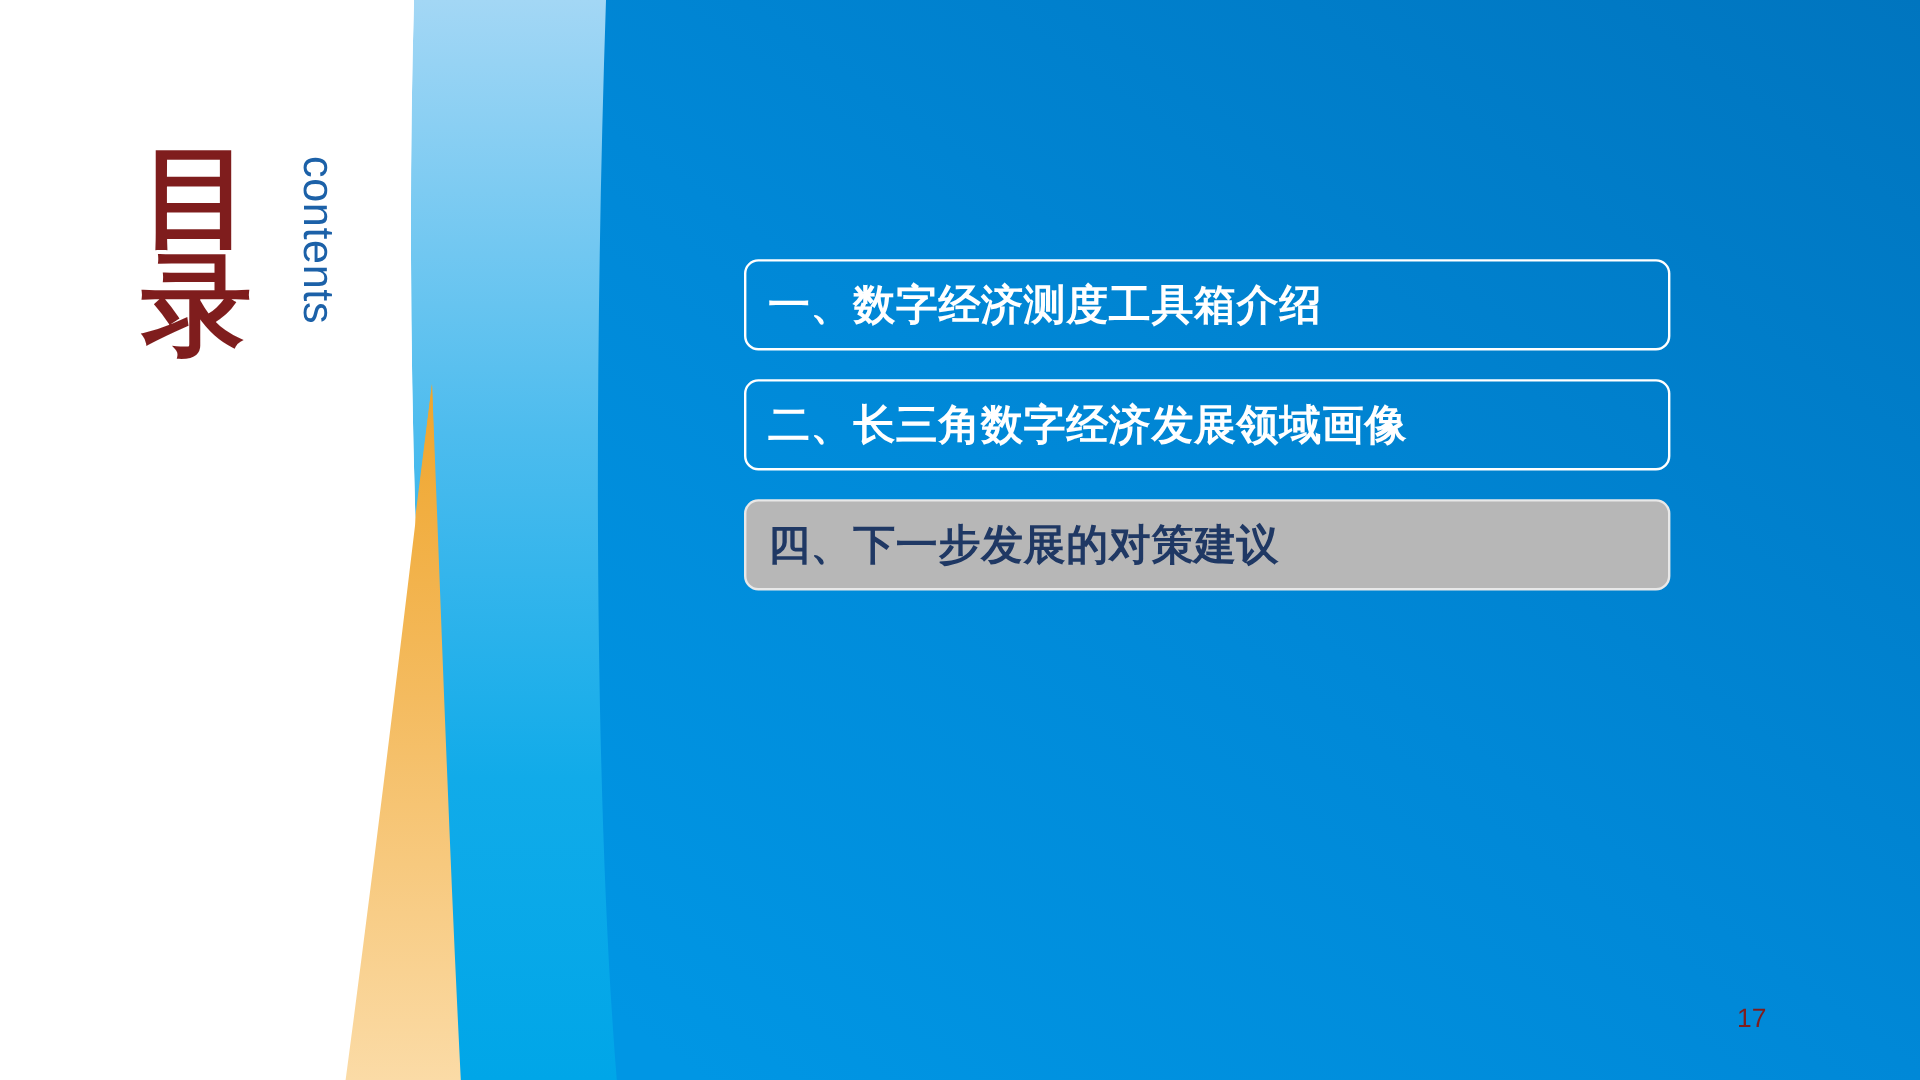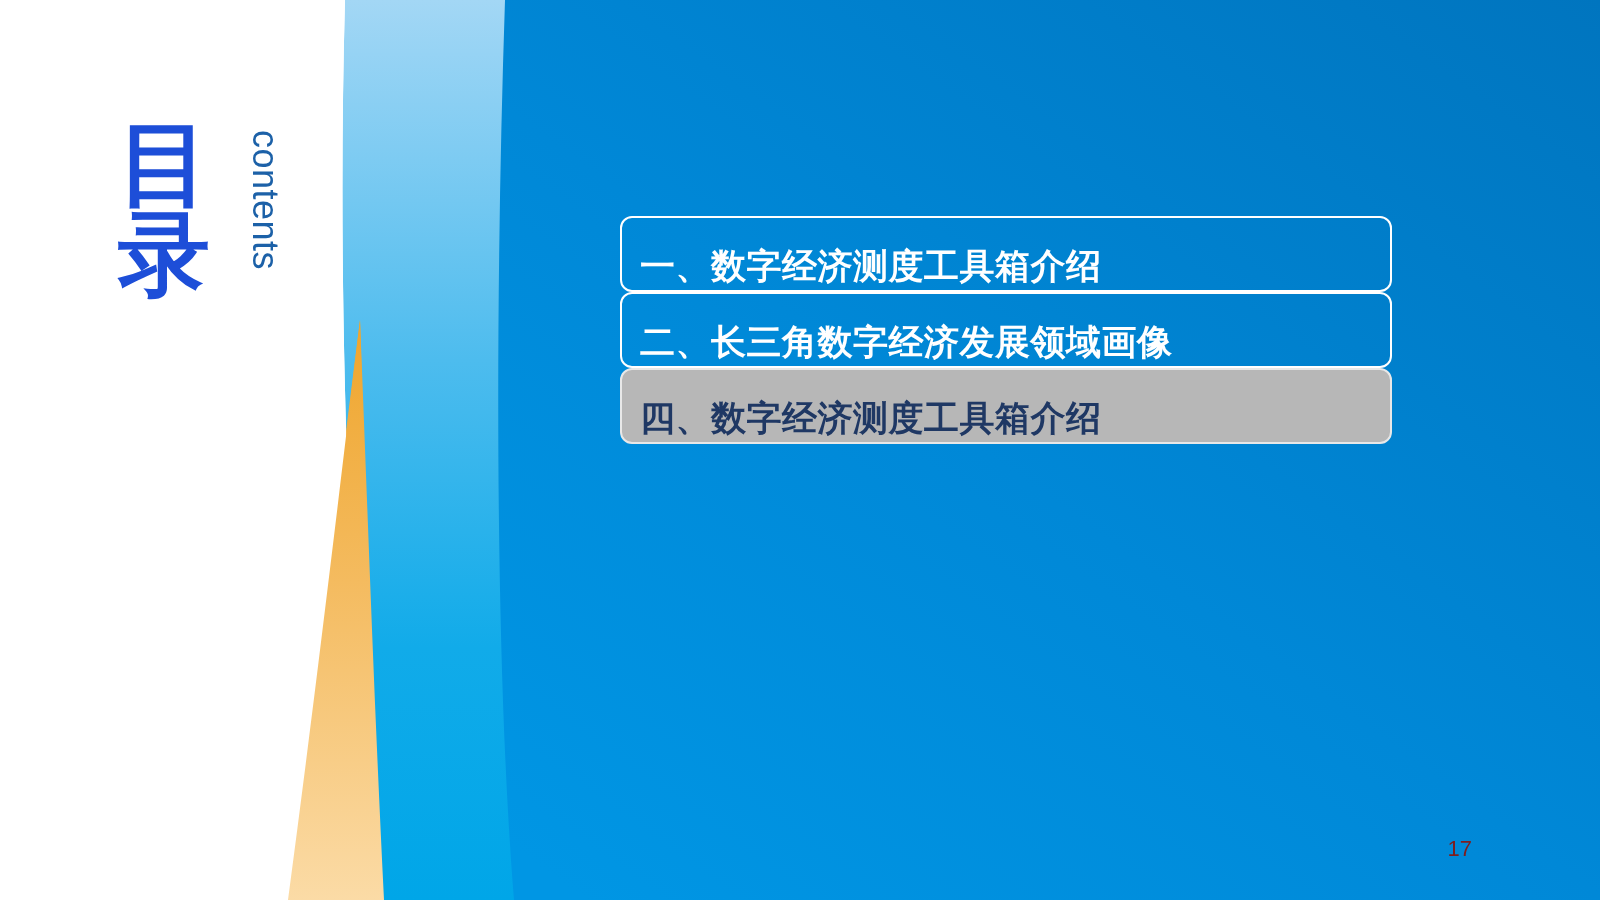--- a/index.html
+++ b/index.html
@@ -40,21 +40,21 @@
   }
 
   #mulu {
     position: absolute;
     left: 0;
     top: 0;
     width: 120px;
     font-size: 92px;
     line-height: 0.98;
     font-weight: bold;
-    color: #1d4ed8;
+    color: #7f1d1d;
     letter-spacing: 0;
     text-align: left;
     font-family: "DejaVu Sans", "Liberation Sans", sans-serif;
   }
 
   #contents-wrap {
     position: absolute;
     left: 128px;
     top: 10px;
     width: 42px;
@@ -79,24 +79,25 @@
     left: 620px;
     top: 216px;
     width: 772px;
     z-index: 5;
   }
 
   .agenda-item {
     box-sizing: border-box;
     width: 772px;
     height: 76px;
+    margin-bottom: 24px;
     border: 2px solid #ffffff;
     border-radius: 12px;
     display: flex;
-    align-items: flex-end;
+    align-items: center;
     padding-left: 18px;
     background: transparent;
   }
   .agenda-item.is-active {
     background: #b7b7b7;
     border-color: #e8e8e8;
   }
 
   .agenda-label {
     font-size: 35px;
@@ -185,20 +186,20 @@
     <div class="agenda-item">
       <span class="agenda-label">一、数字经济测度工具箱介绍</span>
     </div>
 
     <div class="agenda-item">
       <span class="agenda-label">二、长三角数字经济发展领域画像</span>
     </div>
 
 
     <div class="agenda-item is-active">
-      <span class="agenda-label">四、数字经济测度工具箱介绍</span>
+      <span class="agenda-label">四、下一步发展的对策建议</span>
     </div>
 
   </div>
 
   <div id="page-number">17</div>
 
 </div>
 
 </body></html>

